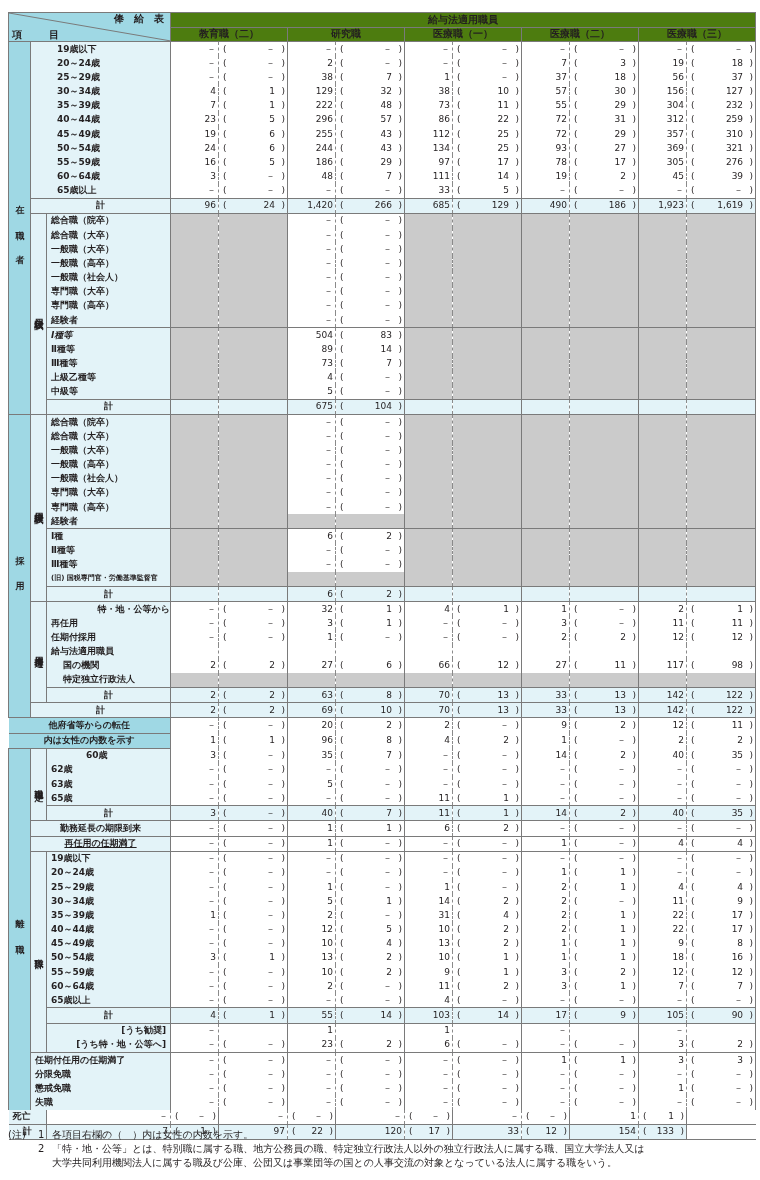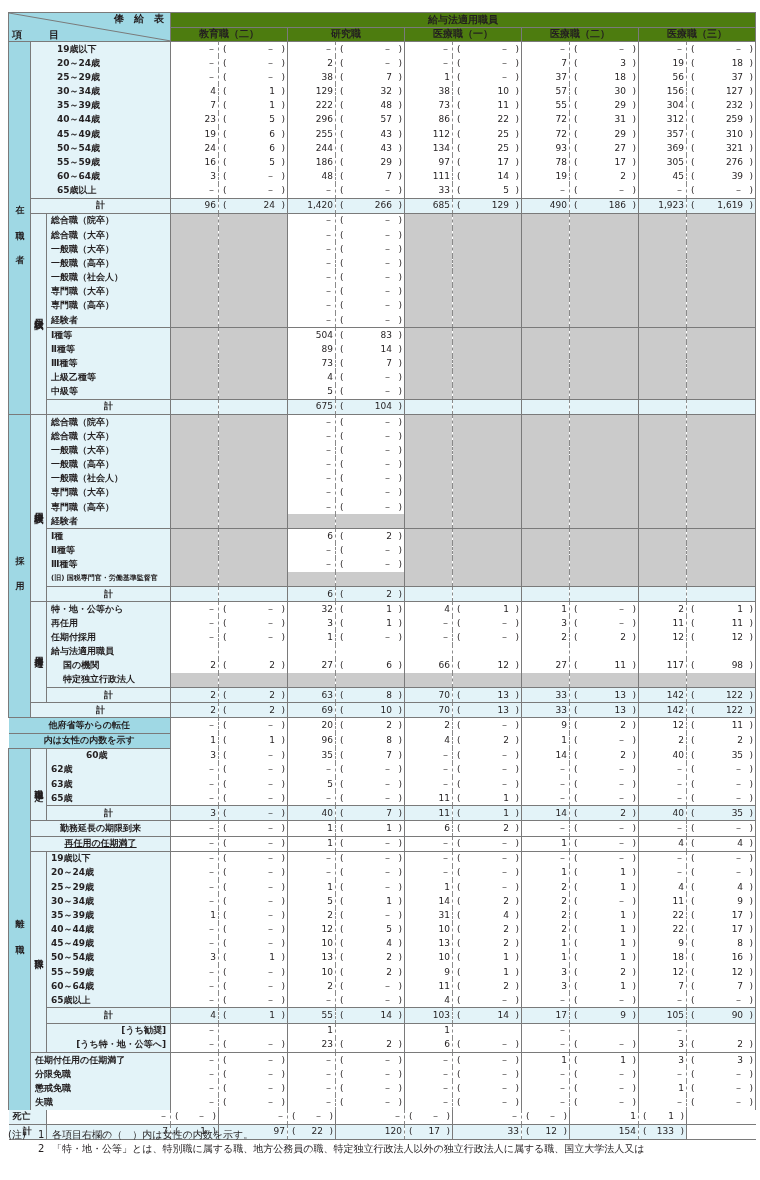--- a/index.html
+++ b/index.html
@@ -327,21 +327,21 @@
           <td class="n white">－</td>
           <td class="p white"><span class="lp">(</span><span class="v">－</span><span class="rp">)</span></td>
           <td class="n gray"></td>
           <td class="p gray"></td>
           <td class="n gray"></td>
           <td class="p gray"></td>
           <td class="n gray"></td>
           <td class="p gray"></td>
         </tr>
         <tr class="sepT">
-          <td class="lbl" style="border-left: 1px solid rgb(122, 122, 122);"><span>Ⅰ種等</span></td>
+          <td class="lbl" style="border-left: 1px solid rgb(122, 122, 122); font-style: italic;"><span>Ⅰ種等</span></td>
           <td class="n gray"></td>
           <td class="p gray"></td>
           <td class="n white">504</td>
           <td class="p white"><span class="lp">(</span><span class="v">83</span><span class="rp">)</span></td>
           <td class="n gray"></td>
           <td class="p gray"></td>
           <td class="n gray"></td>
           <td class="p gray"></td>
           <td class="n gray"></td>
           <td class="p gray"></td>
@@ -577,21 +577,21 @@
           <td class="p"><span class="lp">(</span><span class="v">2</span><span class="rp">)</span></td>
           <td class="n gray"></td>
           <td class="p gray"></td>
           <td class="n gray"></td>
           <td class="p gray"></td>
           <td class="n gray"></td>
           <td class="p gray"></td>
         </tr>
         <tr class="sepT">
           <td class="sub" rowspan="7" style="border-top: 1px solid rgb(122, 122, 122);">選考採用</td>
-          <td class="lbl" style="border-left: 1px solid rgb(122, 122, 122);"><span>特・地・公等から</span></td>
+          <td class="lbl" style="border-left: 1px solid rgb(122, 122, 122); text-align: right;"><span>特・地・公等から</span></td>
           <td class="n white">－</td>
           <td class="p white"><span class="lp">(</span><span class="v">－</span><span class="rp">)</span></td>
           <td class="n white">32</td>
           <td class="p white"><span class="lp">(</span><span class="v">1</span><span class="rp">)</span></td>
           <td class="n white">4</td>
           <td class="p white"><span class="lp">(</span><span class="v">1</span><span class="rp">)</span></td>
           <td class="n white">1</td>
           <td class="p white"><span class="lp">(</span><span class="v">－</span><span class="rp">)</span></td>
           <td class="n white">2</td>
           <td class="p white"><span class="lp">(</span><span class="v">1</span><span class="rp">)</span></td>
@@ -1075,13 +1075,18 @@
   <div class="row">
       <span class="k">(注)</span>
       <span class="num">1</span>
       <span>各項目右欄の（　）内は女性の内数を示す。</span>
     </div>
   <div class="row">
       <span class="k"></span>
       <span class="num">2</span>
       <span>「特・地・公等」とは、特別職に属する職、地方公務員の職、特定独立行政法人以外の独立行政法人に属する職、国立大学法人又は</span>
     </div>
+  <div class="row">
+      <span class="k"></span>
+      <span class="num"></span>
+      <span>大学共同利用機関法人に属する職及び公庫、公団又は事業団等の国との人事交流の対象となっている法人に属する職をいう。</span>
+    </div>
 </div>
 
 </body></html>

